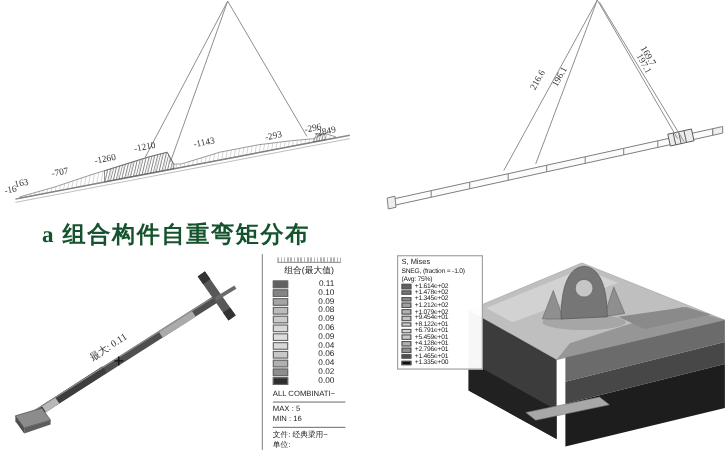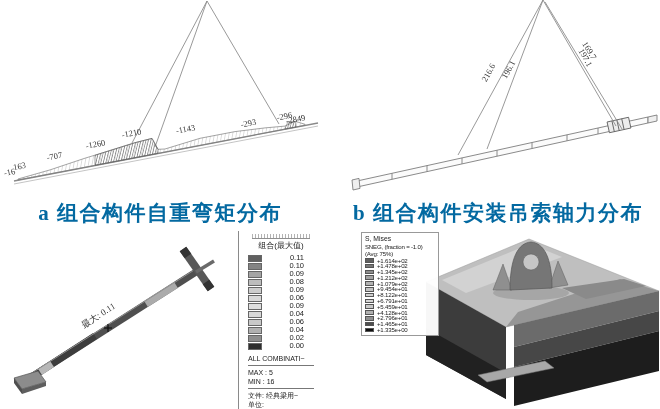--- a/index.html
+++ b/index.html
@@ -1,21 +1,21 @@
 <!DOCTYPE html>
 <html><head>
 <meta charset="utf-8">
 <style>
   html,body{margin:0;padding:0;background:#fff;}
   .page{position:relative;width:660px;height:409px;background:#ffffff;overflow:hidden;
         font-family:"Liberation Sans",sans-serif;color:#1a1a1a;}
   .panel{position:absolute;}
   .caption{position:absolute;top:199px;height:32px;font-family:"Liberation Serif",serif;
            font-size:21px;font-weight:600;letter-spacing:1.5px;text-align:center;
-           color:#0369a1;white-space:nowrap;}
+           color:#14532d;white-space:nowrap;}
   
   .legendC{position:absolute;left:238px;top:231px;width:76px;height:178px;
            border-left:1px solid #8a8a8a;padding-left:9px;box-sizing:border-box;background:#fff;}
   .smudge{width:58px;height:4px;margin:3px auto 2px auto;border-bottom:1px solid #8f8f8f;
           background:repeating-linear-gradient(90deg,#b3b3b3 0 1.5px,#ffffff 1.5px 3px);}
   .legendC .title{font-size:8px;text-align:center;line-height:10px;color:#222;}
   .cRows{margin-top:3px;}
   .cRow{display:flex;align-items:center;height:8px;gap:23px;}
   .cSw{width:14px;height:7px;border:0.5px solid #666;box-sizing:border-box;}
   .cVal{flex:1;text-align:right;font-size:7.5px;line-height:8px;padding-right:10px;color:#222;}
@@ -107,21 +107,20 @@
 
     <g font-size="8.5" text-anchor="middle">
       <text x="161" y="74" transform="rotate(-61 161 74)">216.6</text>
       <text x="181" y="71" transform="rotate(-61 181 71)">196.1</text>
       <text x="257" y="52" transform="rotate(59 257 52)">169.7</text>
       <text x="253" y="59" transform="rotate(61 253 59)">197.1</text>
     </g>
   </svg>
 
   <div class="caption" style="left:20px;width:280px;">a 组合构件自重弯矩分布</div>
-  <div class="caption" style="left:338px;width:320px;">b 组合构件安装吊索轴力分布</div>
 
   <svg class="panel" style="left:0;top:232px" width="238" height="177" viewBox="0 0 238 177">
     <g>
 
       <line x1="30" y1="146" x2="196" y2="40" stroke="#4f4f4f" stroke-width="7"></line>
       <line x1="30" y1="146" x2="95" y2="104" stroke="#3d3d3d" stroke-width="7"></line>
       <line x1="146" y1="72" x2="176" y2="53" stroke="#ababab" stroke-width="7"></line>
       <line x1="40" y1="140" x2="52" y2="132" stroke="#b8b8b8" stroke-width="7"></line>
       <line x1="28" y1="143.5" x2="195" y2="37.5" stroke="#909090" stroke-width="1"></line>
 

